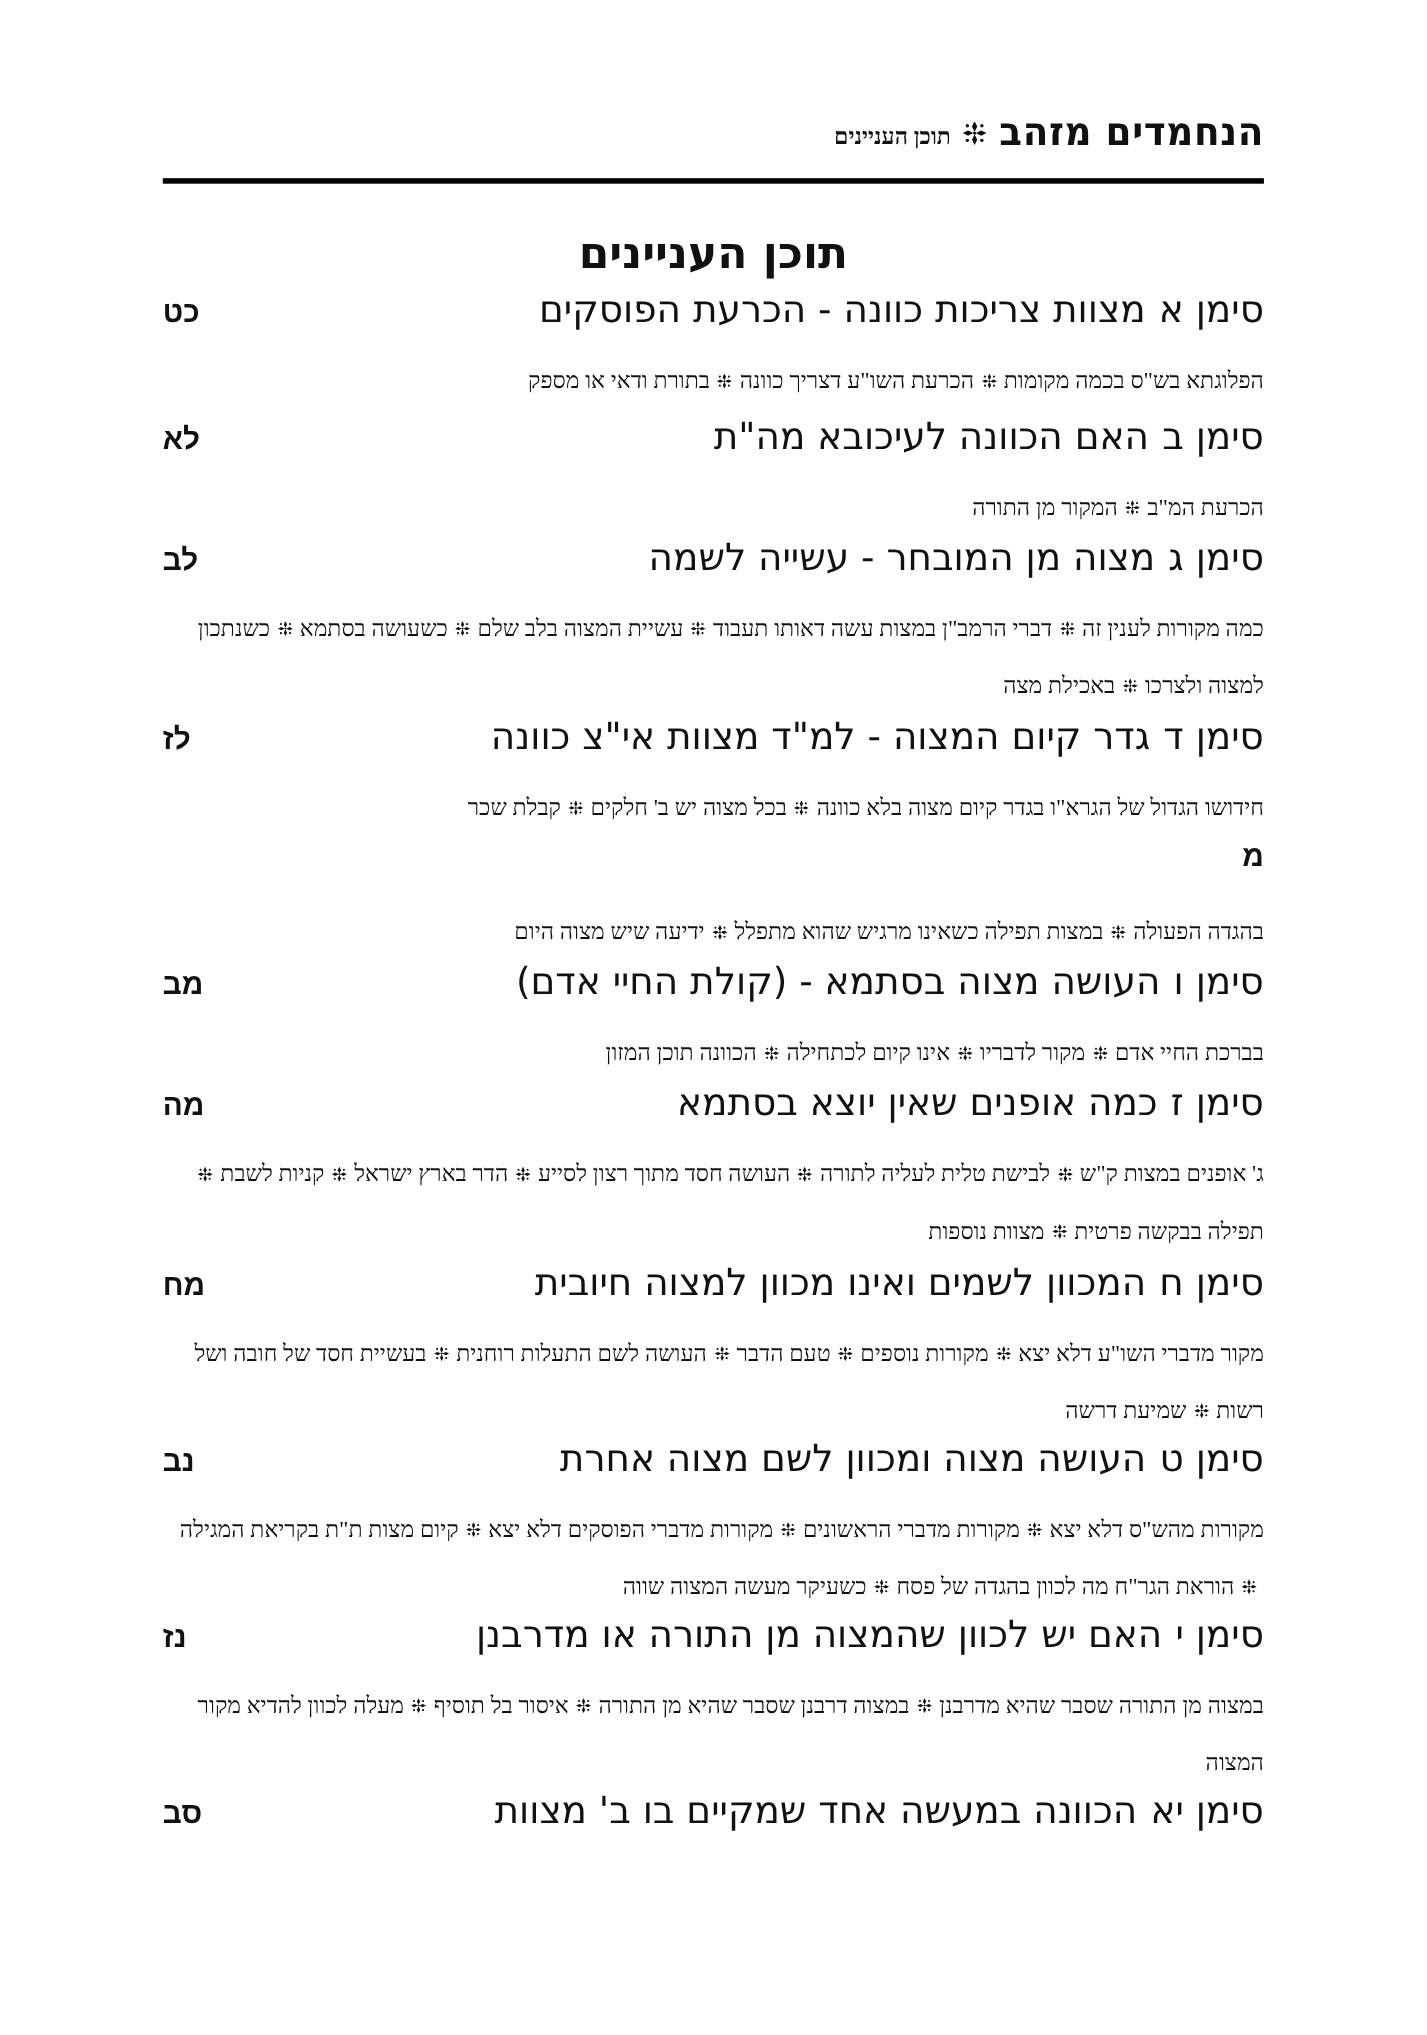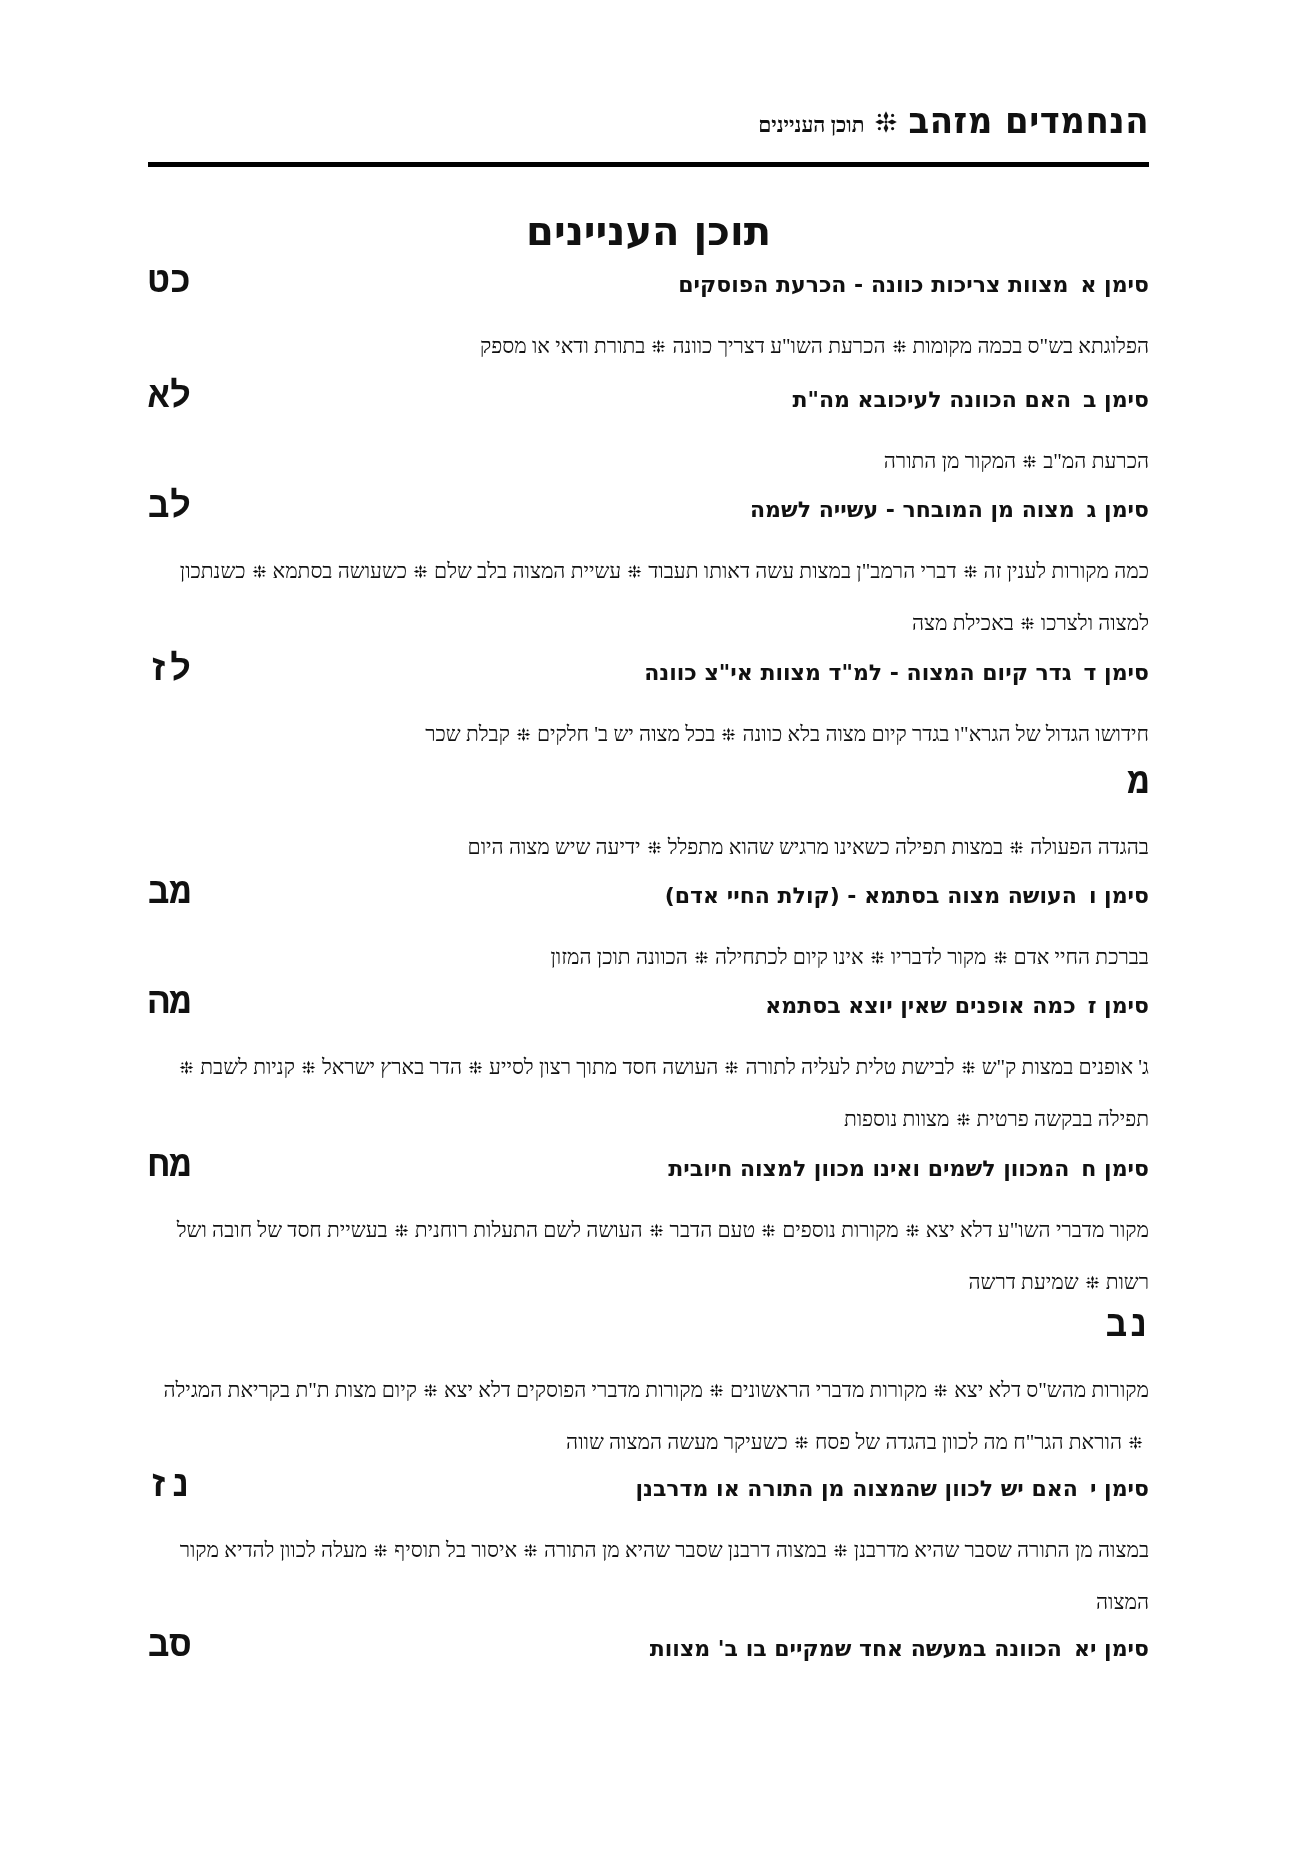--- a/index.html
+++ b/index.html
@@ -74,31 +74,31 @@
       right: 0;
     }
     .entry-head {
       display: flex;
       justify-content: space-between;
       align-items: baseline;
       height: 48px;
     }
     .entry-title {
       font-family: "DejaVu Sans", "Liberation Sans", sans-serif;
-      font-weight: bold;
-      font-size: 22px;
+      font-weight: normal;
+      font-size: 34px;
       white-space: nowrap;
     }
     .entry-title .siman {
       margin-left: 12px;
     }
     .entry-page {
-      font-family: Liberation Mono, monospace;
-      font-weight: bold;
-      font-size: 36px;
+      font-family: Liberation Sans, sans-serif;
+      font-weight: bold;
+      font-size: 27px;
     }
     .entry-topics {
       margin-top: 10px;
       font-family: "Liberation Serif", "DejaVu Serif", serif;
       font-size: 21px;
       line-height: 52px;
       text-align: right;
     }
     .diamond {
       display: inline-block;
@@ -246,20 +246,21 @@
           </svg><span>טעם הדבר</span><svg class="diamond">
             <use href="#orn"></use>
           </svg><span>העושה לשם התעלות רוחנית</span><svg class="diamond">
             <use href="#orn"></use>
           </svg><span>בעשיית חסד של חובה ושל רשות</span><svg class="diamond">
             <use href="#orn"></use>
           </svg><span>שמיעת דרשה</span></div>
       </div>
       <div class="entry" style="top: 1306px;">
         <div class="entry-head">
+          <span class="entry-title"><span class="siman">סימן ט</span><span>העושה מצוה ומכוון לשם מצוה אחרת</span></span>
           <span class="entry-page">נב</span>
         </div>
         <div class="entry-topics"><span>מקורות מהש"ס דלא יצא</span><svg class="diamond">
             <use href="#orn"></use>
           </svg><span>מקורות מדברי הראשונים</span><svg class="diamond">
             <use href="#orn"></use>
           </svg><span>מקורות מדברי הפוסקים דלא יצא</span><svg class="diamond">
             <use href="#orn"></use>
           </svg><span>קיום מצות ת"ת בקריאת המגילה</span><svg class="diamond">
             <use href="#orn"></use>

